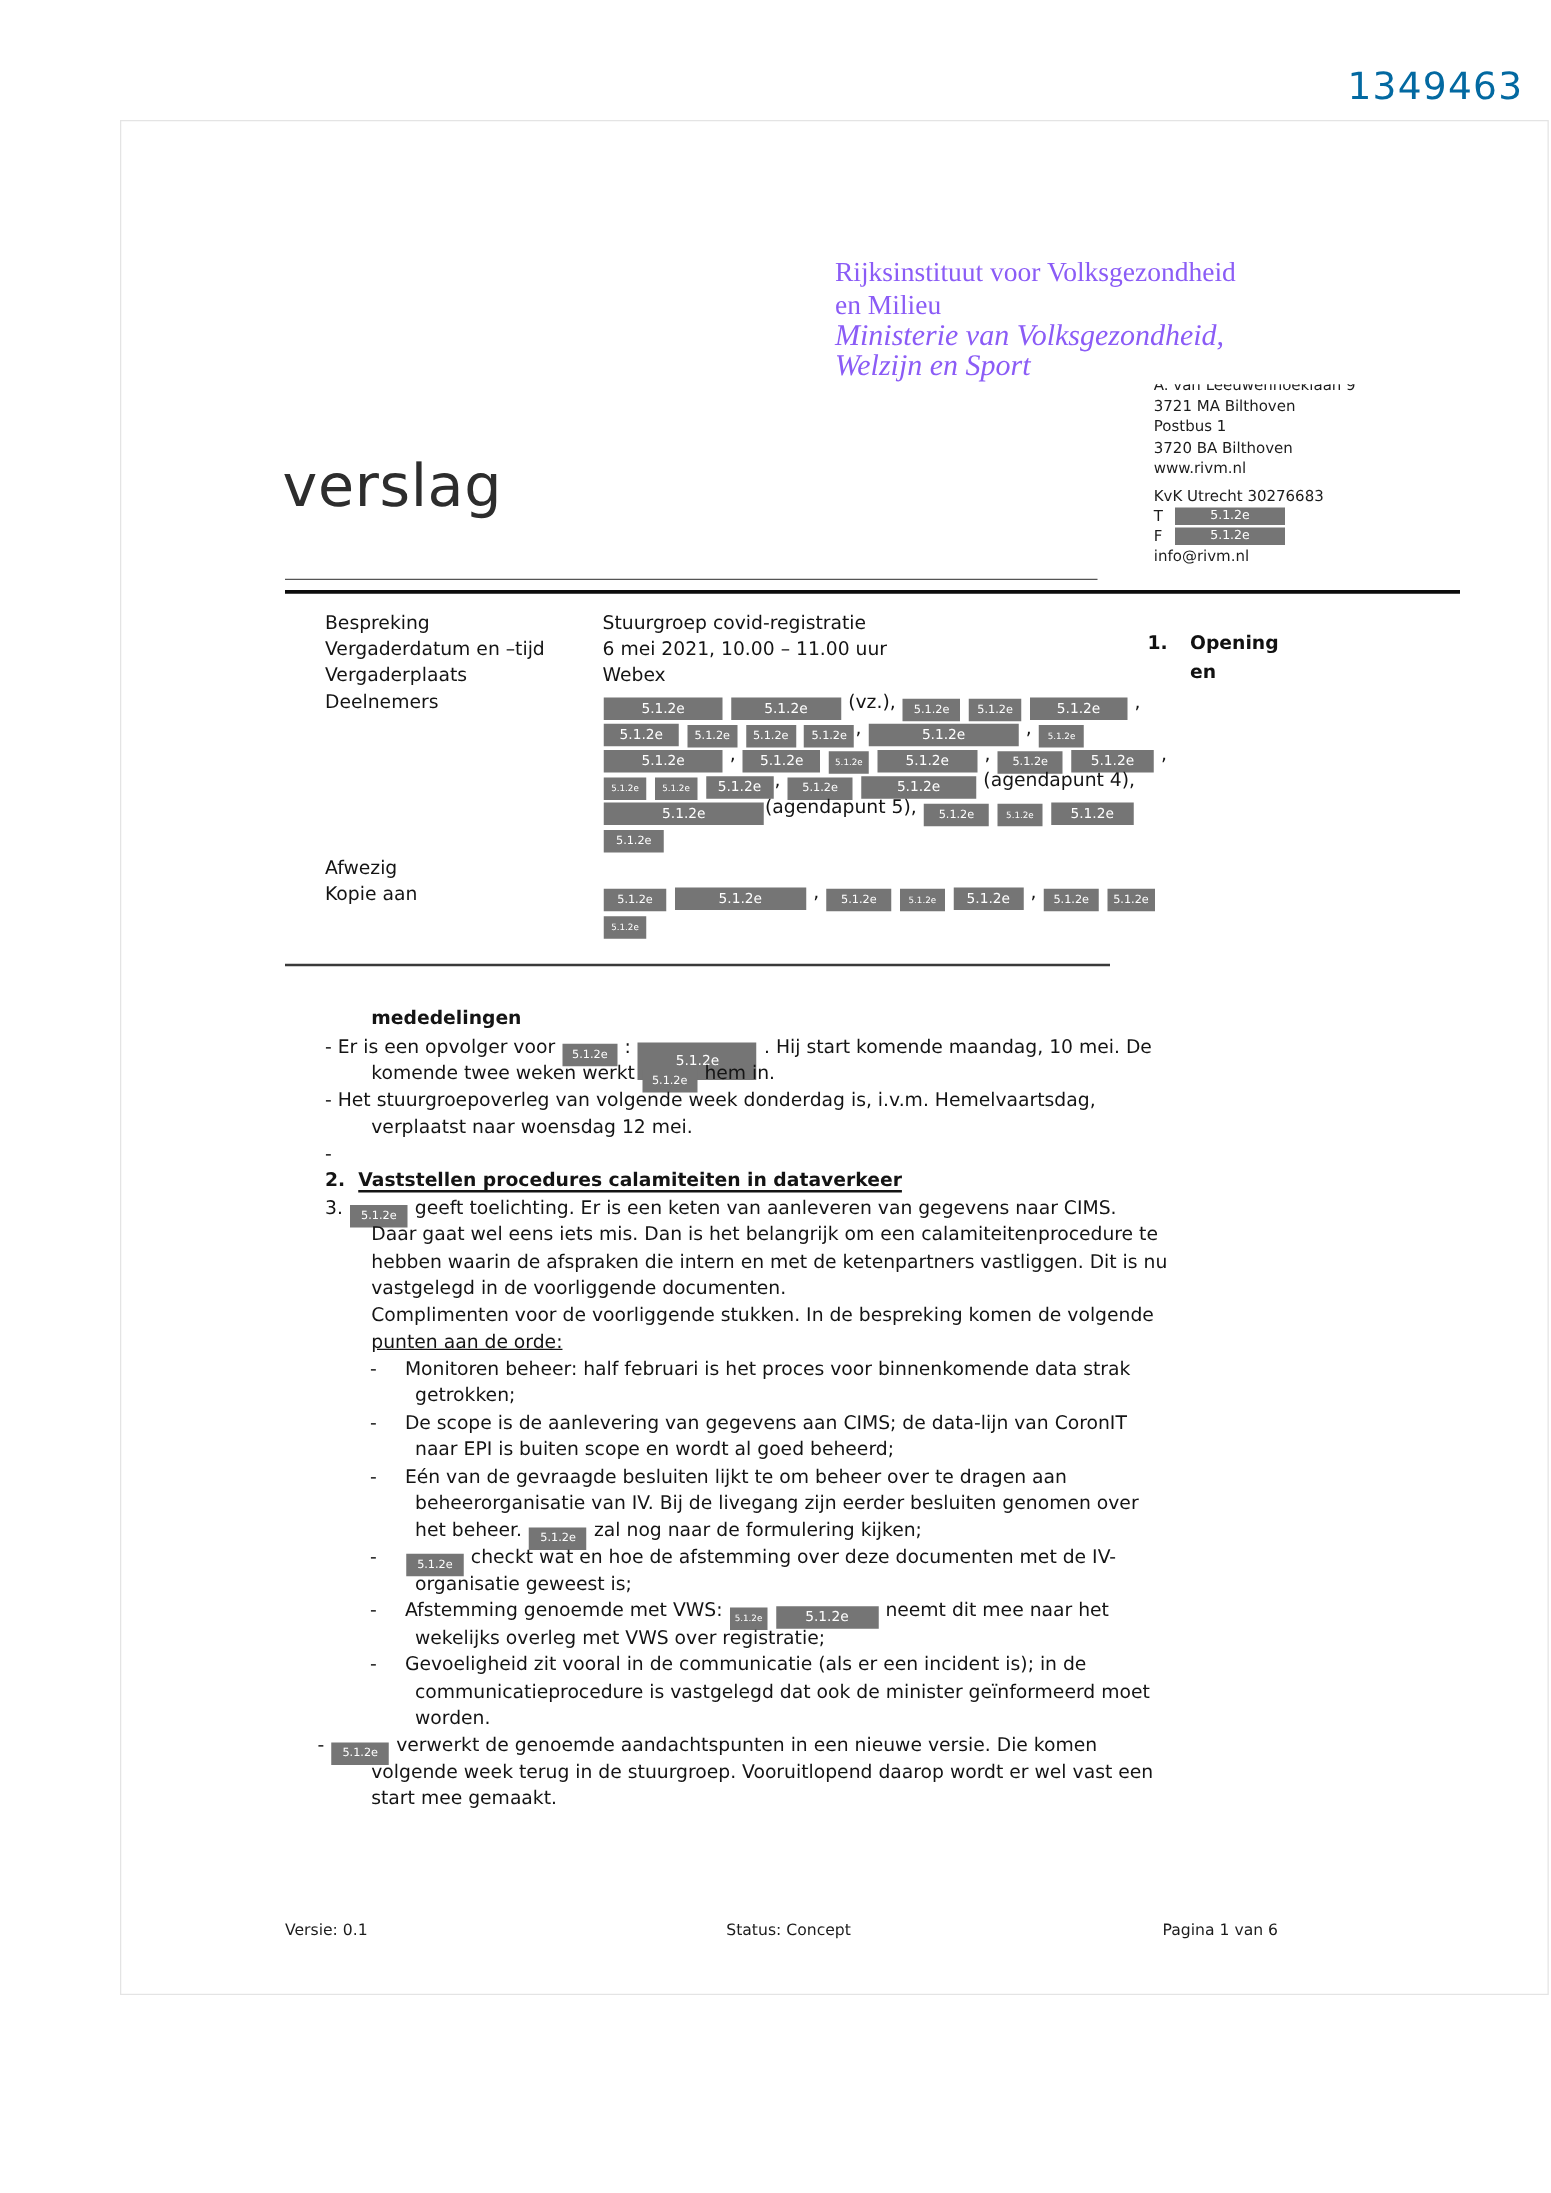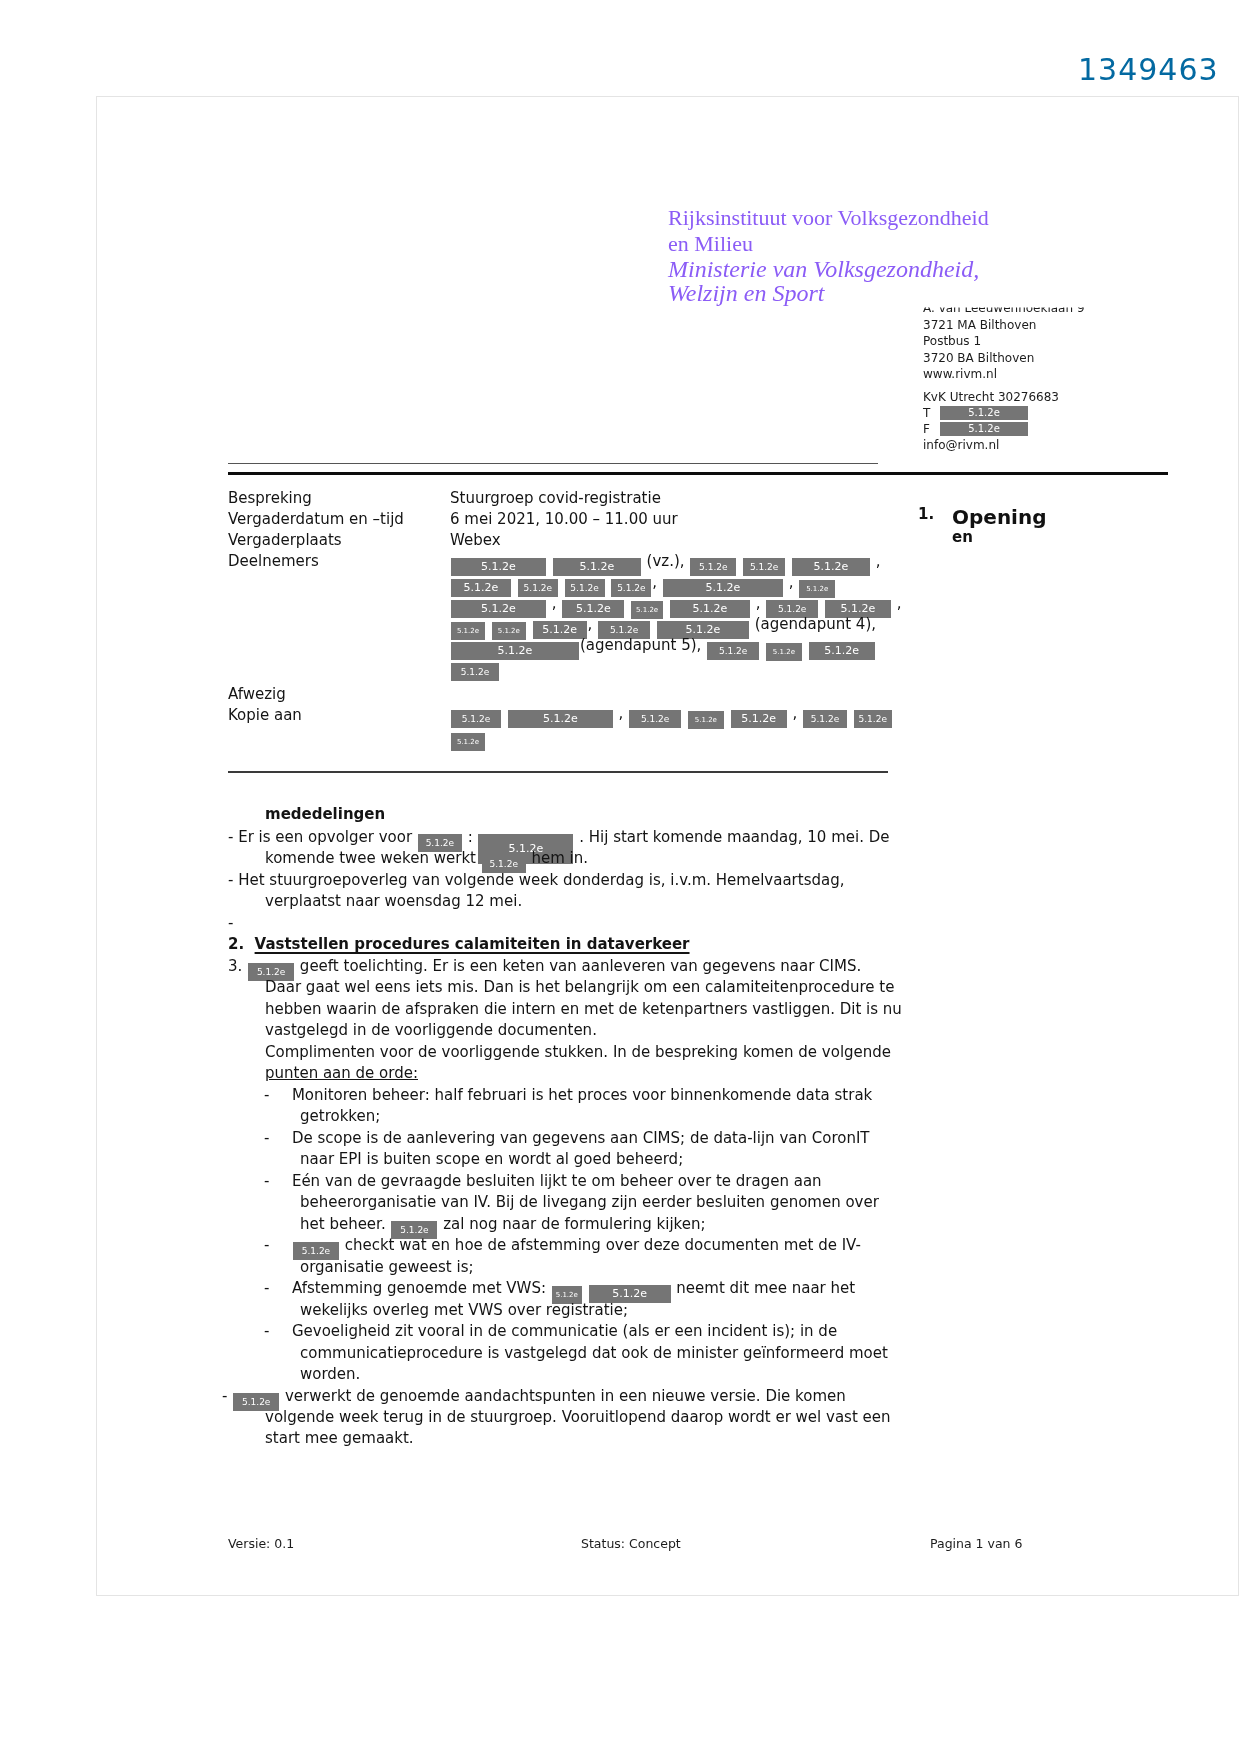--- a/index.html
+++ b/index.html
@@ -20,34 +20,34 @@
   .tf-row:first-of-type{margin-top:12px;}
   .tf-label{width:16px;}
   
   .title{position:absolute;left:226px;top:362px;font-size:47px;color:#2d2d2d;letter-spacing:0.5px;}
   
   .rule{position:absolute;background:#111;}
   .rule-thin1{left:228px;top:463px;width:650px;height:1px;background:#555;}
   .rule-thick{left:228px;top:472px;width:940px;height:3px;background:#0c0c0c;}
   .rule-mid{left:228px;top:771px;width:660px;height:2px;background:#3a3a3a;}
   
-  .line{position:absolute;font-size:15px;line-height:20px;white-space:nowrap;color:#141414;}
+  .line{position:absolute;font-size:15px;line-height:20px;white-space:nowrap;color:#141414;margin-left:32px;}
   .bold{font-weight:bold;}
   .uline{text-decoration:underline;text-underline-offset:3px;text-decoration-thickness:2px;}
   
   .redact{display:inline-block;background:#757575;color:#fff;text-align:center;
           height:18px;line-height:18px;font-size:11px;vertical-align:-4px;margin:0 1px;
           font-family:"DejaVu Sans","Liberation Sans",sans-serif;}
   .redact.sm{font-size:9px;}
   .redact.xs{font-size:7px;}
   .redact.tall{height:30px;line-height:30px;vertical-align:-10px;}
   .redact.tf{height:14px;line-height:14px;font-size:10px;vertical-align:-2px;width:88px;}
   
   .agenda-num{position:absolute;left:918px;top:505px;font-size:15px;font-weight:bold;}
-  .agenda-l1{position:absolute;left:952px;top:505px;font-size:20px;font-weight:bold;}
+  .agenda-l1{position:absolute;left:952px;top:505px;font-size:15px;font-weight:bold;}
   .agenda-l2{position:absolute;left:952px;top:528px;font-size:15px;font-weight:bold;}
   
   .footer-item{position:absolute;top:1536px;font-size:12.5px;color:#1c1c1c;}
   .f-versie{left:228px;} .f-status{left:581px;} .f-pagina{left:930px;}
 </style>
 </head>
 <body>
 
 <div id="canvas">
   <div class="sheet-edge"></div>
@@ -73,20 +73,21 @@
       <span class="tf-label">T</span>
       <span class="redact tf">5.1.2e</span>
     </div>
     <div class="tf-row">
       <span class="tf-label">F</span>
       <span class="redact tf">5.1.2e</span>
     </div>
     <div>info@rivm.nl</div>
   </div>
 
+  <div class="title">verslag</div>
 
   <div class="rule rule-thin1"></div>
   <div class="rule rule-thick"></div>
 
   <div id="meeting">
       <div class="line" style="left: 228px; top: 488px;"><span>Bespreking</span></div>
       <div class="line" style="left: 450px; top: 488px;"><span>Stuurgroep covid-registratie</span></div>
       <div class="line" style="left: 228px; top: 509px;"><span>Vergaderdatum en –tijd</span></div>
       <div class="line" style="left: 450px; top: 509px;"><span>6 mei 2021, 10.00 – 11.00 uur</span></div>
       <div class="line" style="left: 228px; top: 530px;"><span>Vergaderplaats</span></div>

